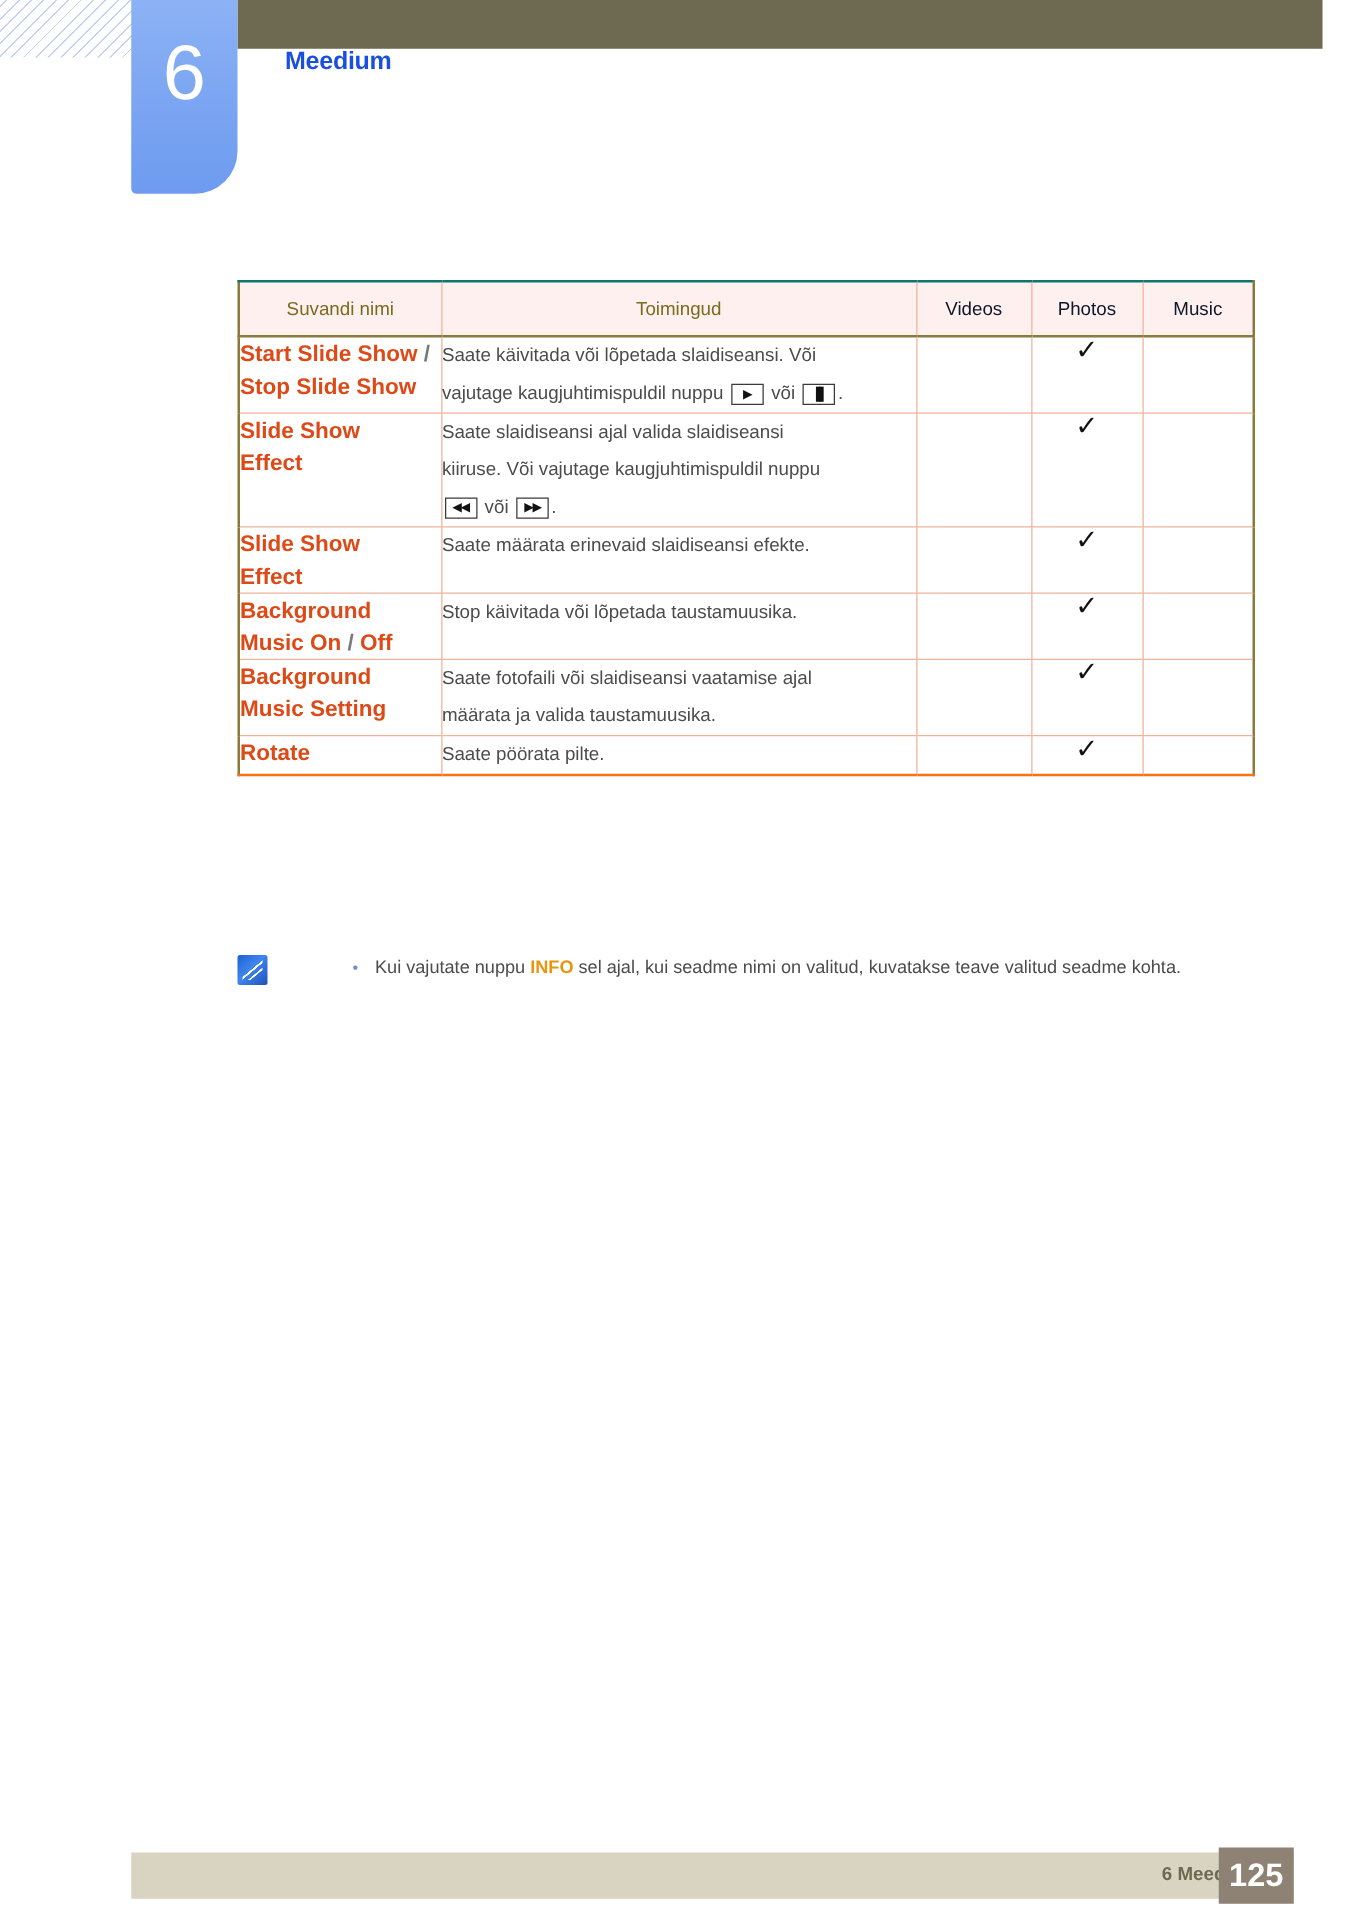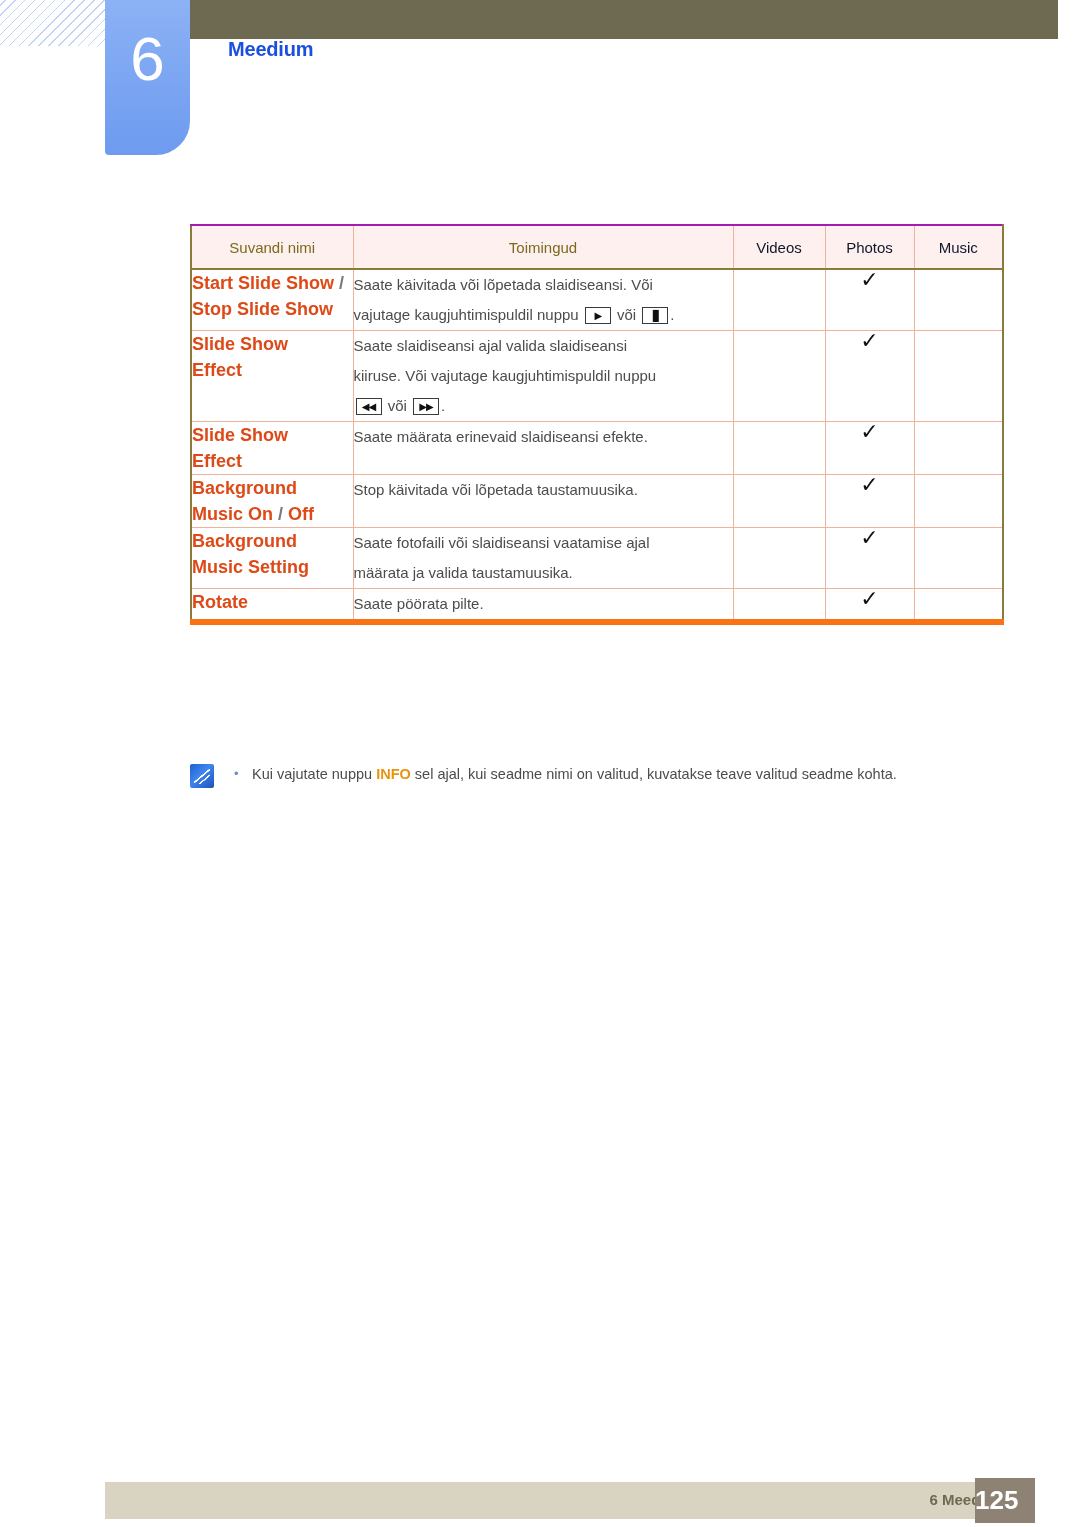--- a/index.html
+++ b/index.html
@@ -85,34 +85,34 @@
   table.spec col.c-mus    { width: 89px; }
 
   table.spec th,
   table.spec td {
     border: 1px solid #f0b39a;
     vertical-align: top;
     padding: 0;
   }
   table.spec thead th {
     background: #fdf0ee;
-    border-top: 2px solid #a21caf;
+    border-top: 2px solid #0f766e;
     border-bottom: 2px solid #8a7a3c;
     text-align: center;
     height: 42px;
     vertical-align: middle;
     font-size: 15px;
     font-weight: normal;
   }
   table.spec thead th:first-child { border-left: 2px solid #8a7a3c; }
   table.spec thead th:last-child  { border-right: 2px solid #8a7a3c; }
   .th-olive { color: #7b6a1f; }
   .th-red   { color: #0f172a; }
 
-  table.spec tbody tr:last-child td { border-bottom: 6px solid #f97316; }
+  table.spec tbody tr:last-child td { border-bottom: 2px solid #f97316; }
   table.spec tbody td:first-child { border-left: 2px solid #8a7a3c; }
   table.spec tbody td:last-child  { border-right: 2px solid #8a7a3c; }
 
   td.opt {
     padding: 12px 0 14px 14px;
     color: #de4a17;
     font-weight: bold;
     font-size: 18px;
     line-height: 26px;
   }
@@ -180,20 +180,21 @@
     margin: 0;
     padding: 0 0 0 62px;
     list-style: none;
   }
   ul.note-list li {
     position: relative;
     color: #4c4c4c;
     font-size: 14.5px;
     line-height: 28px;
     margin-bottom: 6px;
+    margin-left: 48px;
   }
   ul.note-list li::before {
     content: "\2022";
     position: absolute;
     left: -18px;
     top: 0;
     color: #6d8ec9;
     font-size: 13px;
   }
   .info-badge {
@@ -221,21 +222,21 @@
   .footer-page {
     position: absolute;
     left: 975px;
     top: 1478px;
     width: 60px;
     height: 45px;
     background: #8d8274;
     color: #ffffff;
     font-size: 26px;
     font-weight: bold;
-    text-align: left;
+    text-align: center;
     line-height: 45px;
   }
 </style>
 </head>
 <body>
 
 <div class="hatch"></div>
 <div class="olive-bar"></div>
 <div class="chapter-tab"></div>
 <div class="chapter-num">6</div>

